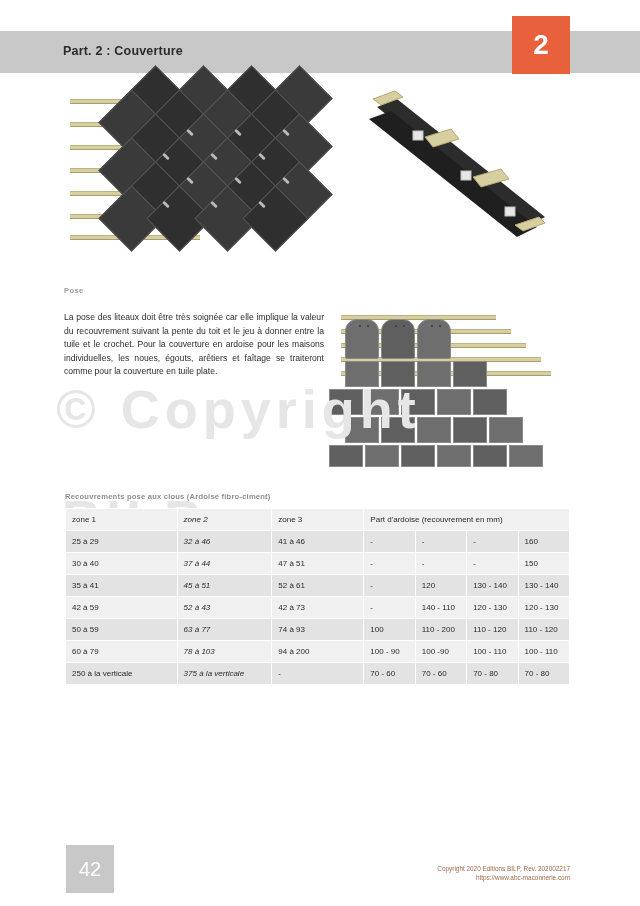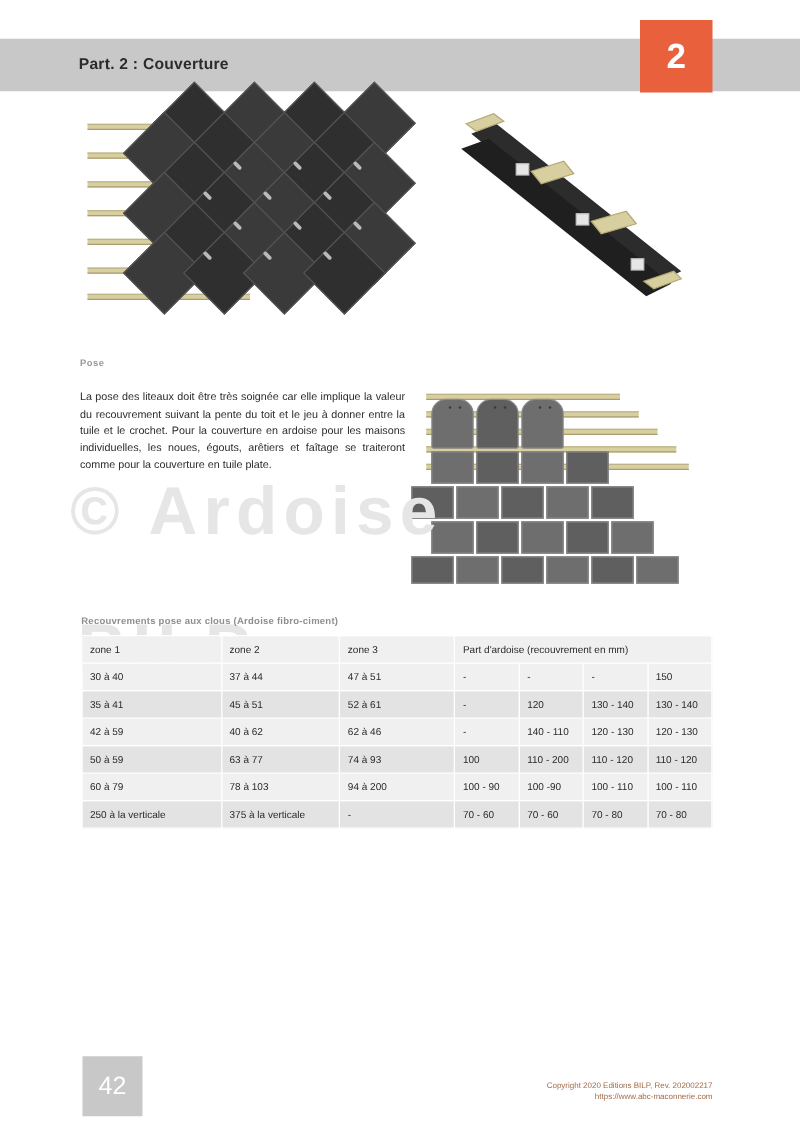--- a/index.html
+++ b/index.html
@@ -163,21 +163,21 @@
   table.data td, table.data th {
     border: 1px solid #ffffff;
     padding: 6px 6px;
     text-align: left;
     vertical-align: middle;
     font-weight: normal;
   }
   tr.r-odd td { background: #f0f0f0; }
   tr.r-even td { background: #e3e3e3; }
   td.z1 { width: 116px; }
-  td.z2 { width: 98px; }
+  td.z2 { width: 98px; font-style: italic; }
   td.z3 { width: 96px; }
   td.t1, td.t2, td.t3, td.t4 { width: 53px; }
   .head-sub td { height: 30px; }
 
   
   .page-number-box {
     position: absolute;
     left: 66px; top: 845px;
     width: 48px; height: 48px;
     background: #c8c8c8;
@@ -310,56 +310,65 @@
 
   <div class="wall-slate dark" style="left:-12px; top:138px; width:34px; height:22px;"></div>
   <div class="wall-slate" style="left:24px; top:138px; width:34px; height:22px;"></div>
   <div class="wall-slate dark" style="left:60px; top:138px; width:34px; height:22px;"></div>
   <div class="wall-slate" style="left:96px; top:138px; width:34px; height:22px;"></div>
   <div class="wall-slate dark" style="left:132px; top:138px; width:34px; height:22px;"></div>
   <div class="wall-slate" style="left:168px; top:138px; width:34px; height:22px;"></div>
 </div>
 
 <div class="watermark">
-  <div class="wm-line">© Ardoise</div>
+  <div class="wm-line">© Copyright</div>
   <div class="wm-line second">BILP</div>
 </div>
 
 <div class="table-caption">Recouvrements pose aux clous (Ardoise fibro-ciment)</div>
 <table class="data">
   <tbody>
     <tr class="r-odd">
       <td class="z1">zone 1</td>
       <td class="z2">zone 2</td>
       <td class="z3">zone 3</td>
       <td colspan="4">Part d'ardoise (recouvrement en mm)</td>
     </tr>
 
+    <tr class="r-even">
+      <td class="z1">25 à 29</td>
+      <td class="z2">32 à 46</td>
+      <td class="z3">41 à 46</td>
+      <td class="t1">-</td>
+      <td class="t2">-</td>
+      <td class="t3">-</td>
+      <td class="t4">160</td>
+    </tr>
     <tr class="r-odd">
       <td class="z1">30 à 40</td>
       <td class="z2">37 à 44</td>
       <td class="z3">47 à 51</td>
       <td class="t1">-</td>
       <td class="t2">-</td>
       <td class="t3">-</td>
       <td class="t4">150</td>
     </tr>
     <tr class="r-even">
       <td class="z1">35 à 41</td>
       <td class="z2">45 à 51</td>
       <td class="z3">52 à 61</td>
       <td class="t1">-</td>
       <td class="t2">120</td>
       <td class="t3">130 - 140</td>
       <td class="t4">130 - 140</td>
     </tr>
     <tr class="r-odd">
       <td class="z1">42 à 59</td>
-      <td class="z2">40 à 62</td>
-      <td class="z3">62 à 46</td>
+      <td class="z2">52 à 43</td>
+      <td class="z3">42 à 73</td>
       <td class="t1">-</td>
       <td class="t2">140 - 110</td>
       <td class="t3">120 - 130</td>
       <td class="t4">120 - 130</td>
     </tr>
     <tr class="r-even">
       <td class="z1">50 à 59</td>
       <td class="z2">63 à 77</td>
       <td class="z3">74 à 93</td>
       <td class="t1">100</td>

